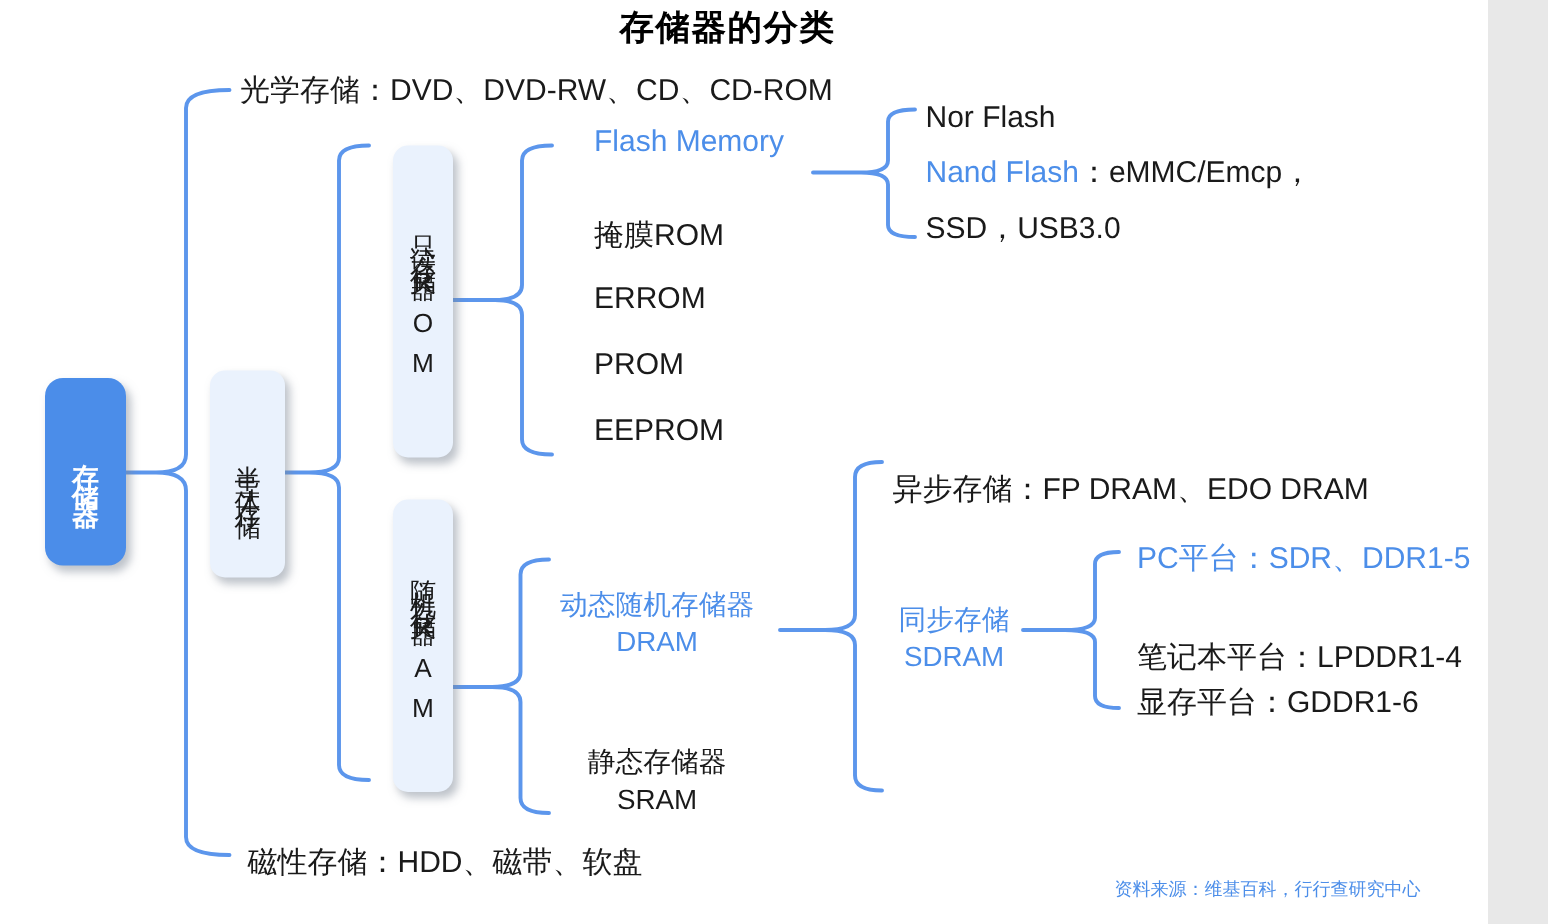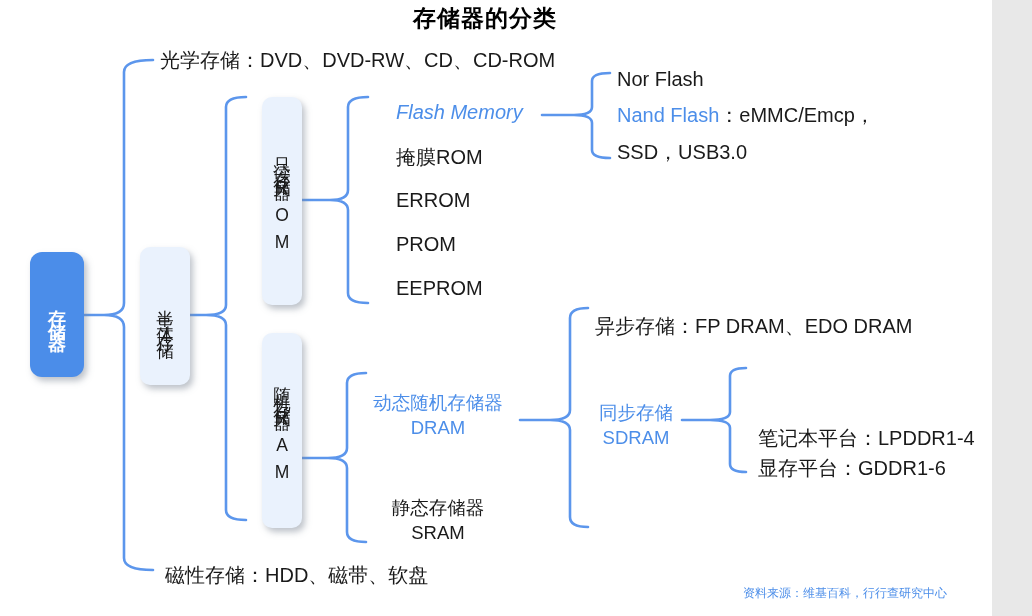--- a/index.html
+++ b/index.html
@@ -79,21 +79,21 @@
   <div class="row" style="left:165px;top:575px;">磁性存储：HDD、磁带、软盘</div>
 
   <div class="vbox" style="left:262px;top:97px;width:40px;height:208px;">
     <span class="vtext">只读存储器ROM</span>
   </div>
 
   <div class="vbox" style="left:262px;top:333px;width:40px;height:195px;">
     <span class="vtext">随机存储器RAM</span>
   </div>
 
-  <div class="row blue" style="left:396px;top:112px;font-style:italic;">Flash Memory</div>
+  <div class="row blue" style="left:396px;top:95px;">Flash Memory</div>
   <div class="row" style="left:396px;top:157px;">掩膜ROM</div>
   <div class="row" style="left:396px;top:200px;">ERROM</div>
   <div class="row" style="left:396px;top:244px;text-align:right;">PROM</div>
   <div class="row" style="left:396px;top:288px;">EEPROM</div>
 
   <div class="row" style="left:617px;top:79px;">Nor Flash</div>
   <div class="row" style="left:617px;top:115px;">
     <span class="blue">Nand Flash</span><span>：eMMC/Emcp，</span>
   </div>
   <div class="row" style="left:617px;top:152px;">SSD，USB3.0</div>
@@ -106,18 +106,19 @@
     <span>动态随机存储器</span>
     <span>DRAM</span>
   </div>
 
   <div class="row" style="left:595px;top:326px;text-align:right;">异步存储：FP DRAM、EDO DRAM</div>
   <div class="c2 blue" style="left:636px;top:425px;">
     <span>同步存储</span>
     <span>SDRAM</span>
   </div>
 
+  <div class="row blue" style="left:758px;top:372px;">PC平台：SDR、DDR1-5</div>
   <div class="row" style="left:758px;top:423px;margin-top:15px;">笔记本平台：LPDDR1-4</div>
   <div class="row" style="left:758px;top:468px;">显存平台：GDDR1-6</div>
 
   <div class="source">资料来源：维基百科，行行查研究中心</div>
 
 </div>
 
 </body></html>

